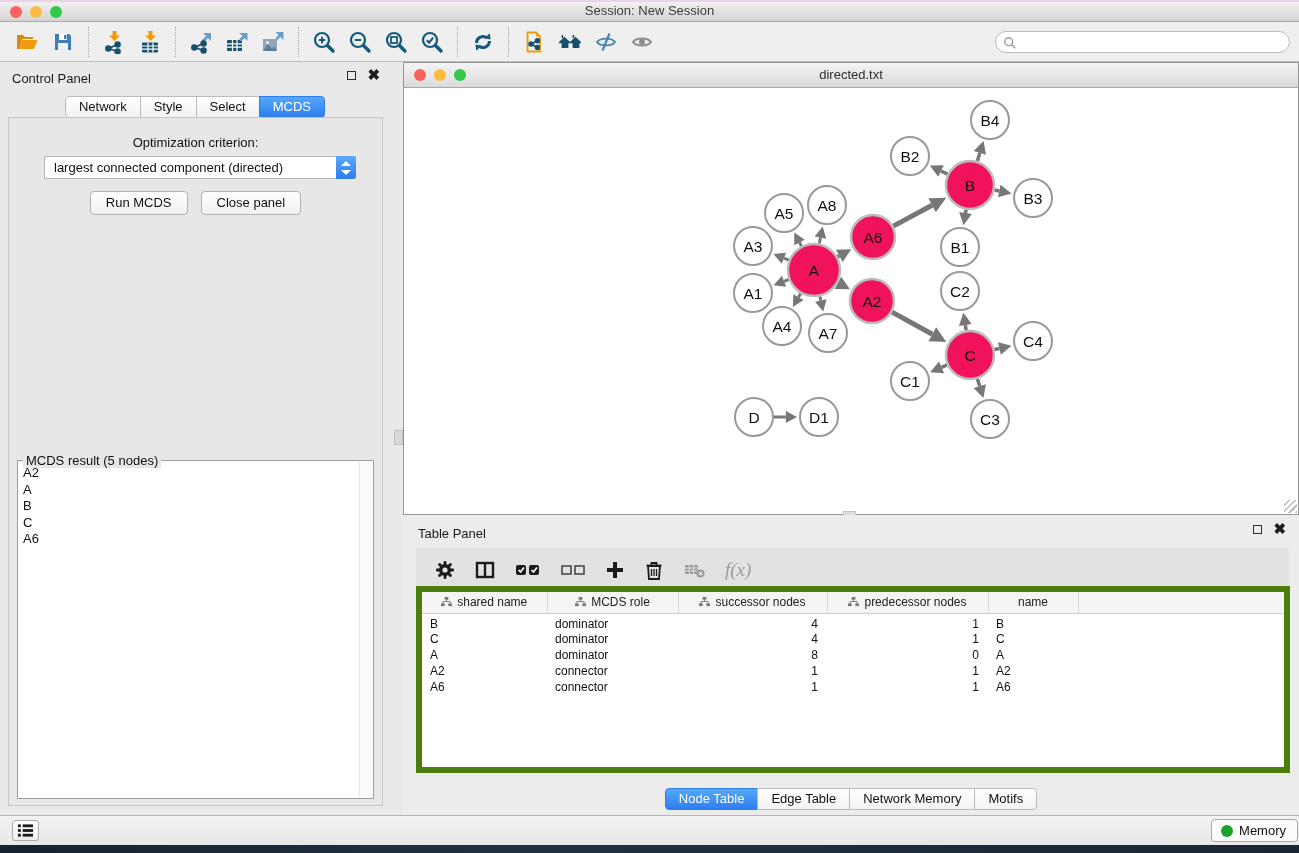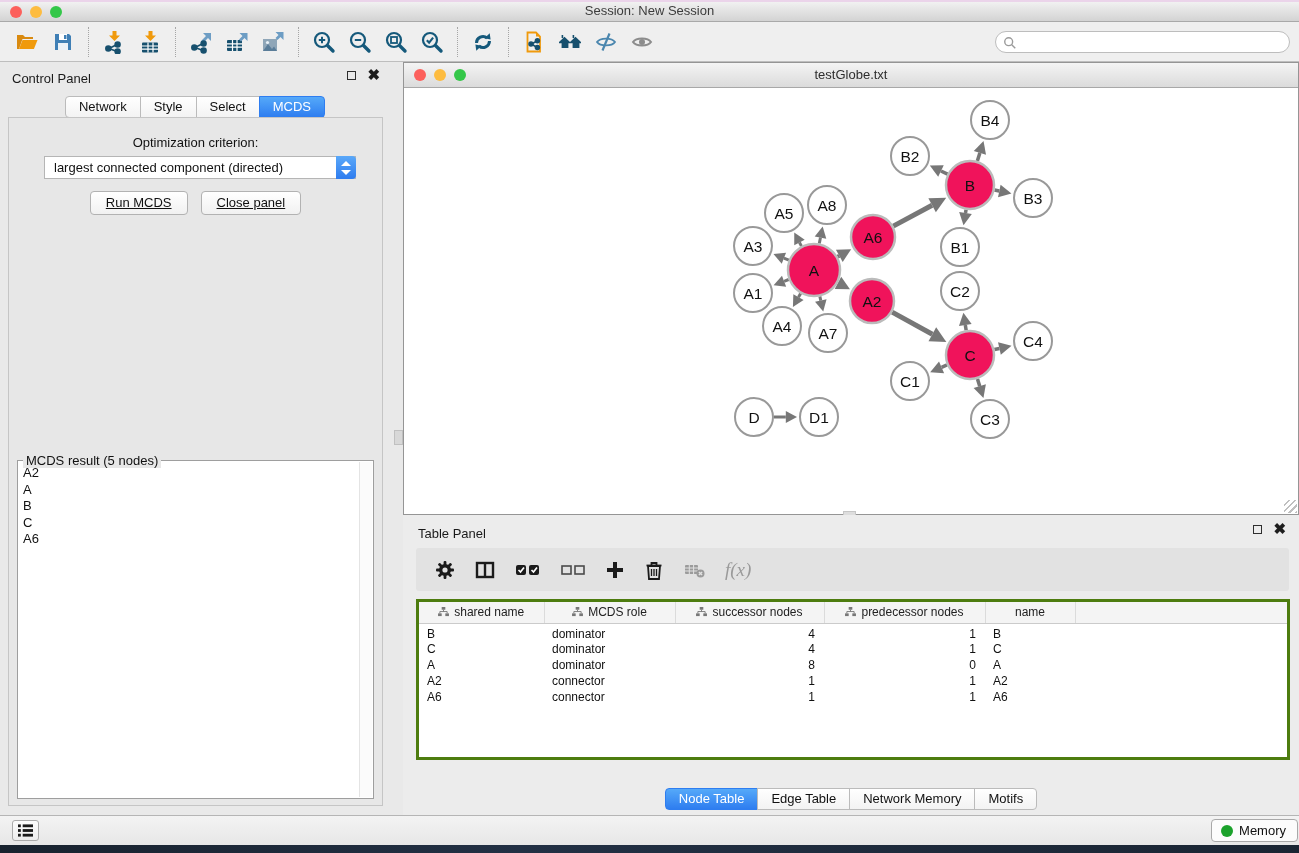--- a/index.html
+++ b/index.html
@@ -50,21 +50,21 @@
             border:1px solid #B5B5B5;border-radius:0;}
   .dd-text{font-size:13px;line-height:21px;padding-left:9px;color:#111;}
   .dd-stepper{position:absolute;right:-1px;top:-1px;width:20px;height:23px;border-radius:0 4px 4px 0;
               background:linear-gradient(#5AA8F9,#2E7CEF);}
   .dd-up{position:absolute;left:5px;top:5px;width:0;height:0;
          border-left:5px solid transparent;border-right:5px solid transparent;border-bottom:5px solid #fff;}
   .dd-down{position:absolute;left:5px;bottom:4px;width:0;height:0;
          border-left:5px solid transparent;border-right:5px solid transparent;border-top:5px solid #fff;}
   .cp-buttons{position:absolute;top:73px;left:0;width:100%;display:flex;justify-content:center;gap:13px;}
   .btn{font-size:13px;padding:3px 15px 4px;background:linear-gradient(#FFFFFF,#F1F1F1);
-       border:1px solid #B2B2B2;border-radius:4px;color:#111;text-decoration:underline;}
+       border:1px solid #B2B2B2;border-radius:4px;color:#111;}
   .result-group{position:absolute;left:8px;right:8px;top:342px;bottom:6px;background:#fff;
                 border:1px solid #9E9E9E;}
   .result-legend{position:absolute;top:-8px;left:5px;background:#E7E7E7;padding:0 3px;
                  font-size:13px;color:#111;}
   .result-list{position:absolute;left:5px;top:4px;right:18px;bottom:2px;font-size:13px;
                line-height:16.5px;color:#111;overflow:hidden;}
   .result-scroll{position:absolute;right:1px;top:1px;bottom:1px;width:13px;background:#FBFBFB;
                  border-left:1px solid #E4E4E4;}
 
   
@@ -82,22 +82,22 @@
   .split-handle-h{position:absolute;left:843px;top:449px;width:13px;height:5px;background:#DDDDDD;
                   border:1px solid #C6C6C6;}
 
   
   .table-panel{position:absolute;left:403px;top:453px;width:896px;height:300px;background:#ECECEC;}
   .tp-title{position:absolute;left:15px;top:11px;font-size:13px;color:#1a1a1a;}
   .tp-toolbar{position:absolute;left:13px;right:10px;top:33px;height:43px;background:#E2E2E2;
               border-radius:3px;display:flex;align-items:center;gap:17px;padding-left:18px;}
   .tpb{background:none;border:none;padding:0;display:flex;align-items:center;justify-content:center;}
   .fx-label{font-family:"Liberation Serif",serif;font-style:italic;font-size:19px;color:#9A9A9A;}
-  .tp-tablewrap{position:absolute;left:13px;right:9px;top:84px;height:161px;background:#fff;
-                border:3px solid #4d7c0f;overflow:hidden;}
+  .tp-tablewrap{position:absolute;left:13px;right:9px;top:71px;height:187px;background:#fff;
+                border:6px solid #4d7c0f;overflow:hidden;}
   table.datatable{border-collapse:collapse;table-layout:fixed;width:100%;font-size:12px;color:#111;}
   .datatable th{height:21px;background:#F4F4F4;border-bottom:1px solid #CBCBCB;
                 border-right:1px solid #DBDBDB;font-weight:normal;color:#222;text-align:center;
                 white-space:nowrap;overflow:hidden;}
   .datatable th:last-child{border-right:none;}
   .datatable td{height:16px;padding:0 8px;white-space:nowrap;overflow:hidden;}
   .datatable td.num{text-align:right;padding-right:9px;}
   .datatable tr.first td{padding-top:3px;}
   .hier-ico{display:inline-block;vertical-align:-1px;margin-right:5px;}
   .tp-tabs{position:absolute;left:0;width:100%;top:273px;display:flex;justify-content:center;}
@@ -316,21 +316,21 @@
       </div>
     </div>
 
     <div class="network-window">
       <div class="nw-titlebar">
         <div class="nw-lights">
           <span class="light l-red" style="width:12px;height:12px;"></span>
           <span class="light l-yellow" style="width:12px;height:12px;"></span>
           <span class="light l-green" style="width:12px;height:12px;"></span>
         </div>
-        <div class="nw-title">testGlobe.txt</div>
+        <div class="nw-title">directed.txt</div>
       </div>
       <div class="nw-canvas">
         <svg width="894" height="426" viewBox="0 0 894 426">
             <line x1="354.4248463135192" y1="157.10720799568648" x2="352.46278157004303" y2="153.37928498308182" stroke="#777777" stroke-width="3"></line>
             <polygon points="347.2464215223177,143.46820089240362 357.6873387549863,150.629518043638 347.2382243850998,156.12905192252563" fill="#777777"></polygon>
             <line x1="372.295135648731" y1="154.52432175634516" x2="373.4889443134123" y2="148.55527843293856" stroke="#777777" stroke-width="3"></line>
             <polygon points="375.68544502695994,137.57277486520024 379.2782926226915,149.7131480947944 367.69959600413307,147.39740877108272" fill="#777777"></polygon>
             <line x1="341.87471930417064" y1="171.1146436606573" x2="336.8947895963532" y2="169.1553270543029" stroke="#777777" stroke-width="3"></line>
             <polygon points="326.47245093734244,165.05473479501998 339.05638751588947,163.66126567548153 334.7331916768169,174.64938843312424" fill="#777777"></polygon>
             <line x1="341.73617326736763" y1="190.52570516148435" x2="337.0651499082739" y2="192.28691069032297" stroke="#777777" stroke-width="3"></line>

